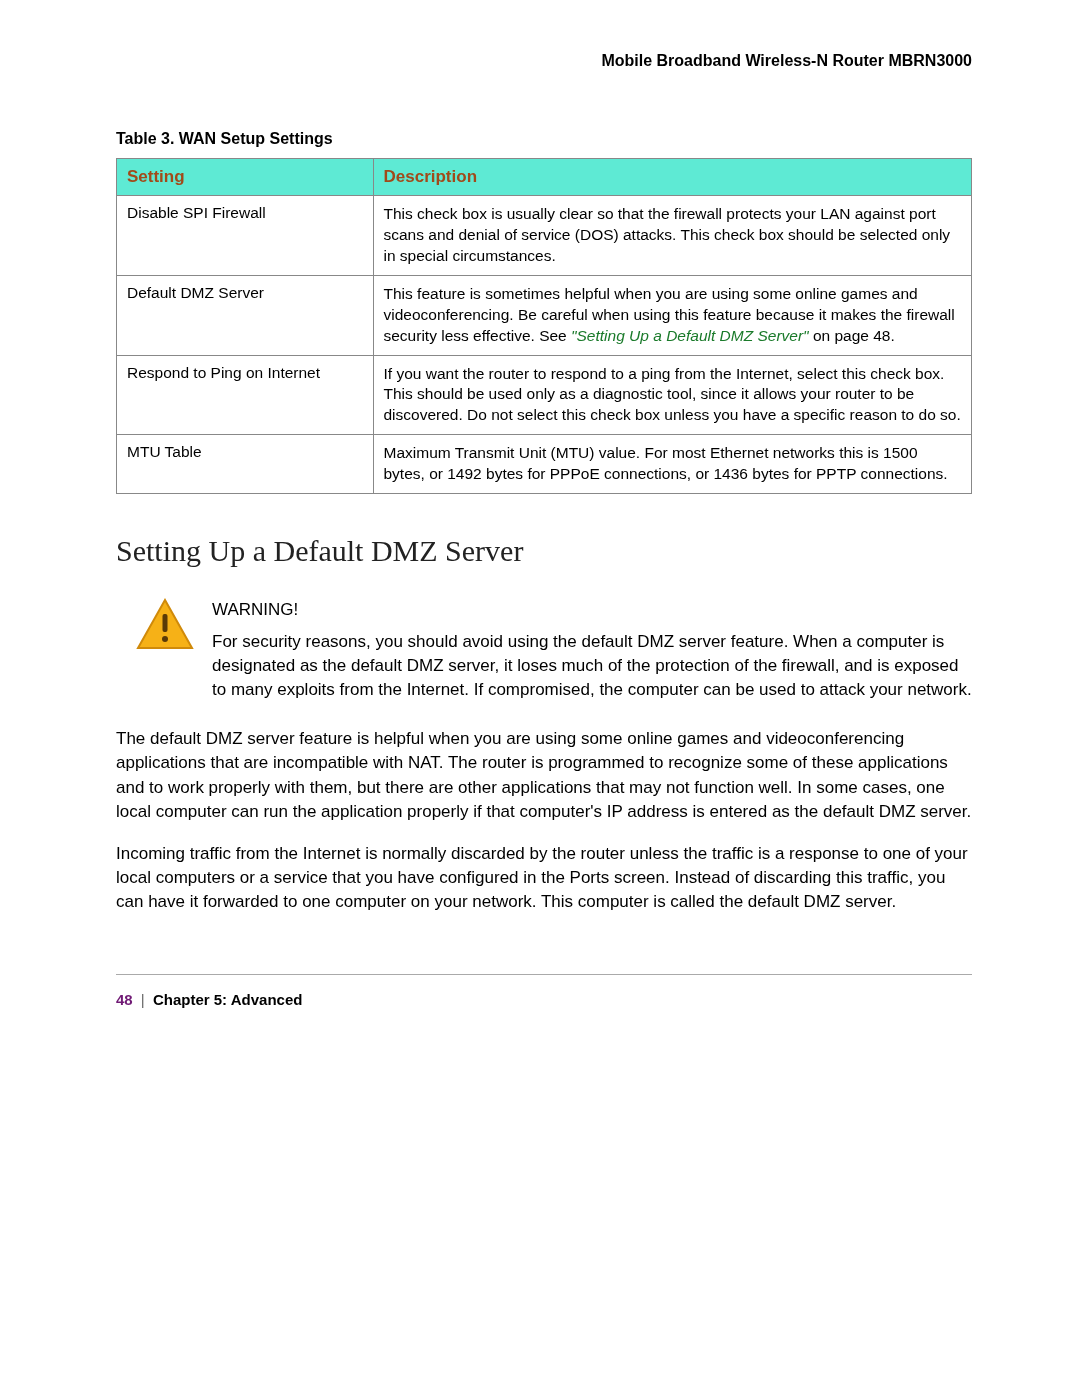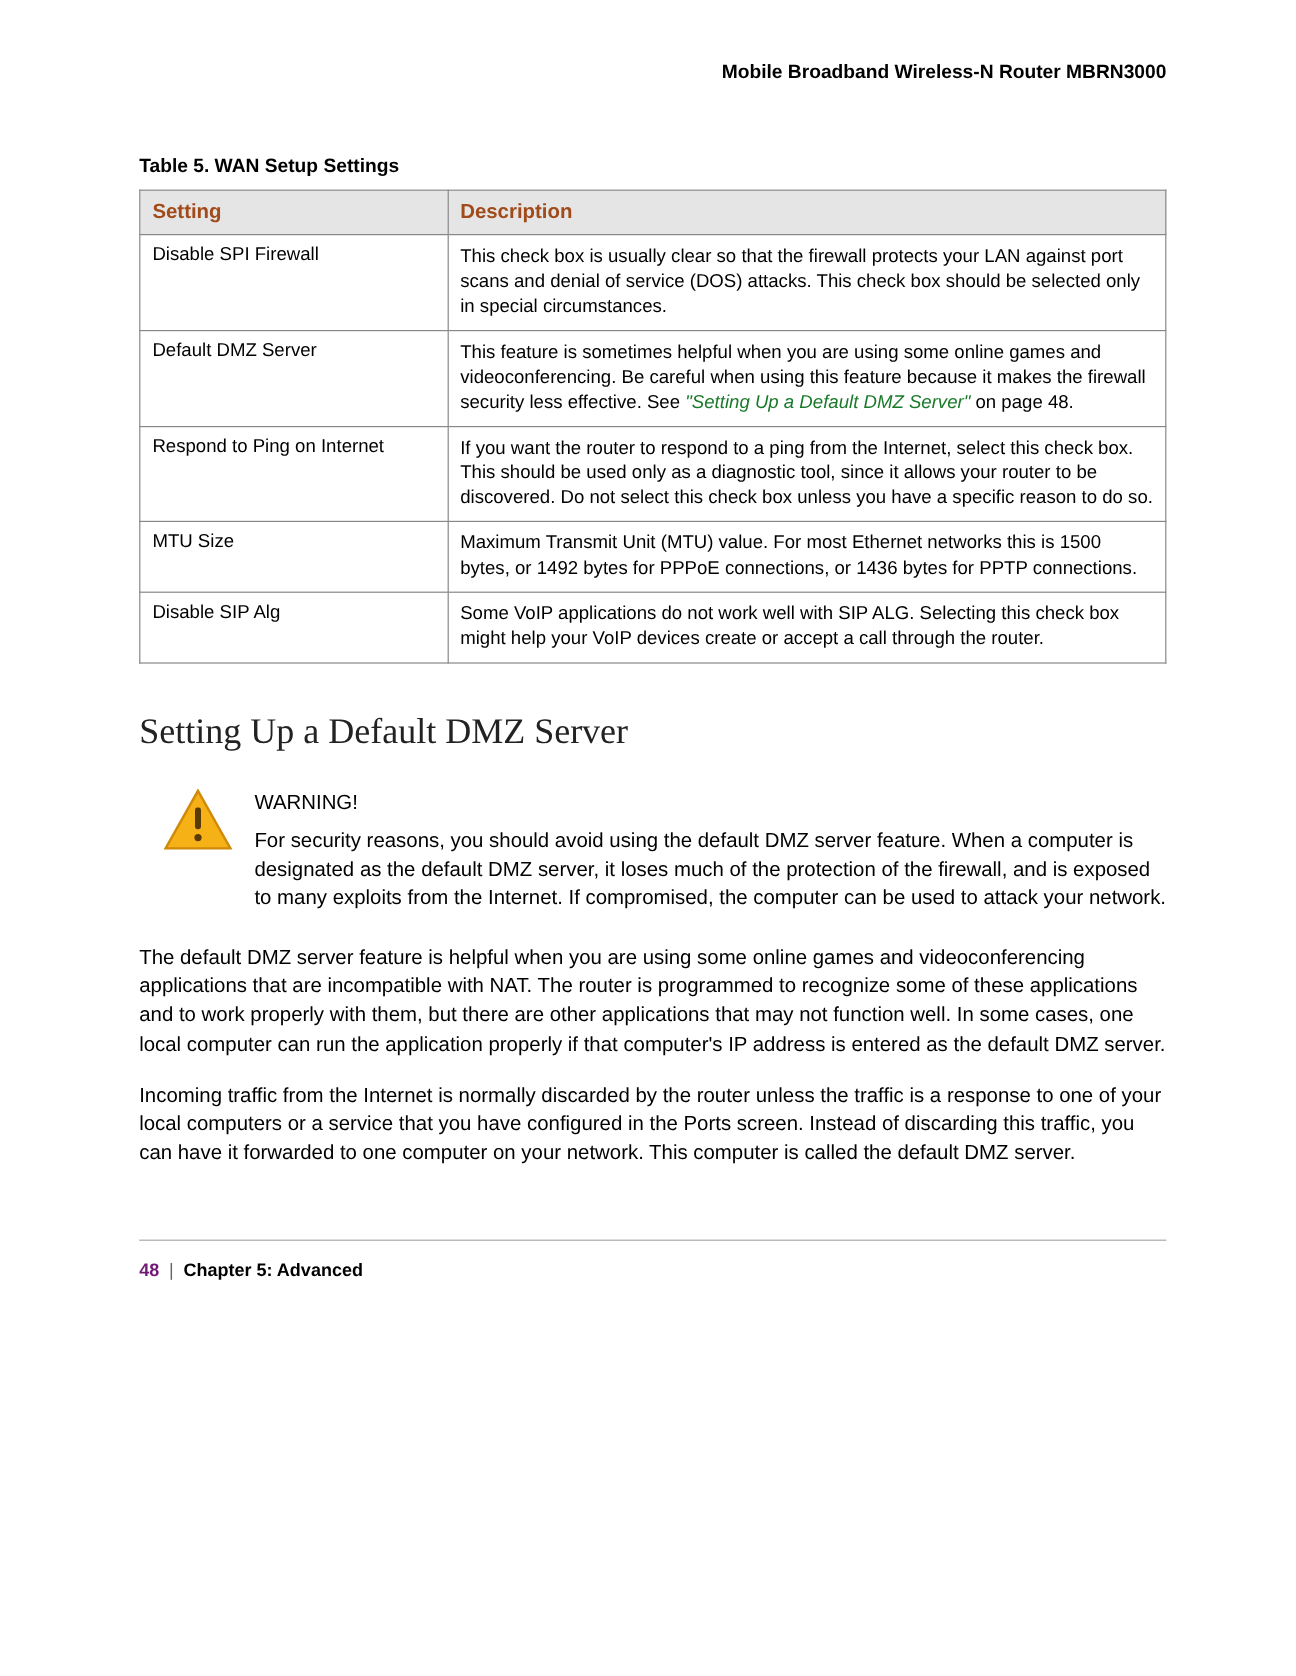--- a/index.html
+++ b/index.html
@@ -3,21 +3,21 @@
 <meta charset="utf-8">
 <style>
   * { box-sizing: border-box; margin: 0; padding: 0; }
   html, body { width: 1080px; height: 1397px; background: #ffffff; }
   body { font-family: Arial, Helvetica, sans-serif; color: #000; position: relative; }
   .page { padding: 52px 108px 40px 116px; }
   .running-header { text-align: right; font-weight: bold; font-size: 16px; margin-bottom: 60px; }
   .table-caption { font-weight: bold; font-size: 16px; margin-bottom: 10px; }
   table.settings { border-collapse: collapse; width: 100%; font-size: 15.5px; }
   table.settings th, table.settings td { border: 1px solid #888; padding: 8px 10px; text-align: left; vertical-align: top; }
-  table.settings th { background: #e5e5e5; font-weight: bold; font-size: 17px; color: #a14a1a; }
+  table.settings th { background: #5eead4; font-weight: bold; font-size: 17px; color: #a14a1a; }
   table.settings td.col-setting { width: 30%; }
   table.settings td.col-desc { line-height: 1.35; }
   .italic-link { font-style: italic; color: #1a7a2a; }
   h2.section-title { font-family: Liberation Serif, serif; font-weight: normal; font-size: 30px; margin-top: 40px; margin-bottom: 30px; color: #222; }
   .warning-block { display: flex; gap: 18px; margin-left: 20px; margin-bottom: 26px; }
   .warning-icon { flex: 0 0 58px; }
   .warning-text { flex: 1; font-weight: normal; font-size: 17px; line-height: 1.4; }
   .warning-text .warn-label { margin-bottom: 8px; }
   .body-text { font-size: 17px; line-height: 1.42; margin-bottom: 18px; }
   .footer-rule { border: none; border-top: 1px solid #aaa; margin-top: 60px; margin-bottom: 16px; }
@@ -25,21 +25,21 @@
   .running-footer .pagenum { color: #701a75; }
   .running-footer .sep { font-weight: normal; color: #666; margin: 0 4px; }
 </style>
 </head>
 <body>
 
 <div class="page">
 
   <div class="running-header">Mobile Broadband Wireless-N Router MBRN3000</div>
 
-  <div class="table-caption">Table 5.  WAN Setup Settings</div>
+  <div class="table-caption">Table 3.  WAN Setup Settings</div>
 
   <table class="settings">
     <thead>
       <tr>
         <th>Setting</th>
         <th>Description</th>
       </tr>
     </thead>
     <tbody>
       <tr>
@@ -50,26 +50,22 @@
         <td class="col-setting">Default DMZ Server</td>
         <td class="col-desc">
           <span>This feature is sometimes helpful when you are using some online games and videoconferencing. Be careful when using this feature because it makes the firewall security less effective. See </span><span class="italic-link">"Setting Up a Default DMZ Server"</span><span> on page 48.</span>
         </td>
       </tr>
       <tr>
         <td class="col-setting">Respond to Ping on Internet</td>
         <td class="col-desc">If you want the router to respond to a ping from the Internet, select this check box. This should be used only as a diagnostic tool, since it allows your router to be discovered. Do not select this check box unless you have a specific reason to do so.</td>
       </tr>
       <tr>
-        <td class="col-setting">MTU Size</td>
+        <td class="col-setting">MTU Table</td>
         <td class="col-desc">Maximum Transmit Unit (MTU) value. For most Ethernet networks this is 1500 bytes, or 1492 bytes for PPPoE connections, or 1436 bytes for PPTP connections.</td>
-      </tr>
-      <tr>
-        <td class="col-setting">Disable SIP Alg</td>
-        <td class="col-desc">Some VoIP applications do not work well with SIP ALG. Selecting this check box might help your VoIP devices create or accept a call through the router.</td>
       </tr>
     </tbody>
   </table>
 
   <h2 class="section-title">Setting Up a Default DMZ Server</h2>
 
   <div class="warning-block">
     <div class="warning-icon">
       <svg width="58" height="52" viewBox="0 0 58 52">
         <polygon points="29,2 56,50 2,50" fill="#f6b117" stroke="#d08a0a" stroke-width="2"></polygon>

